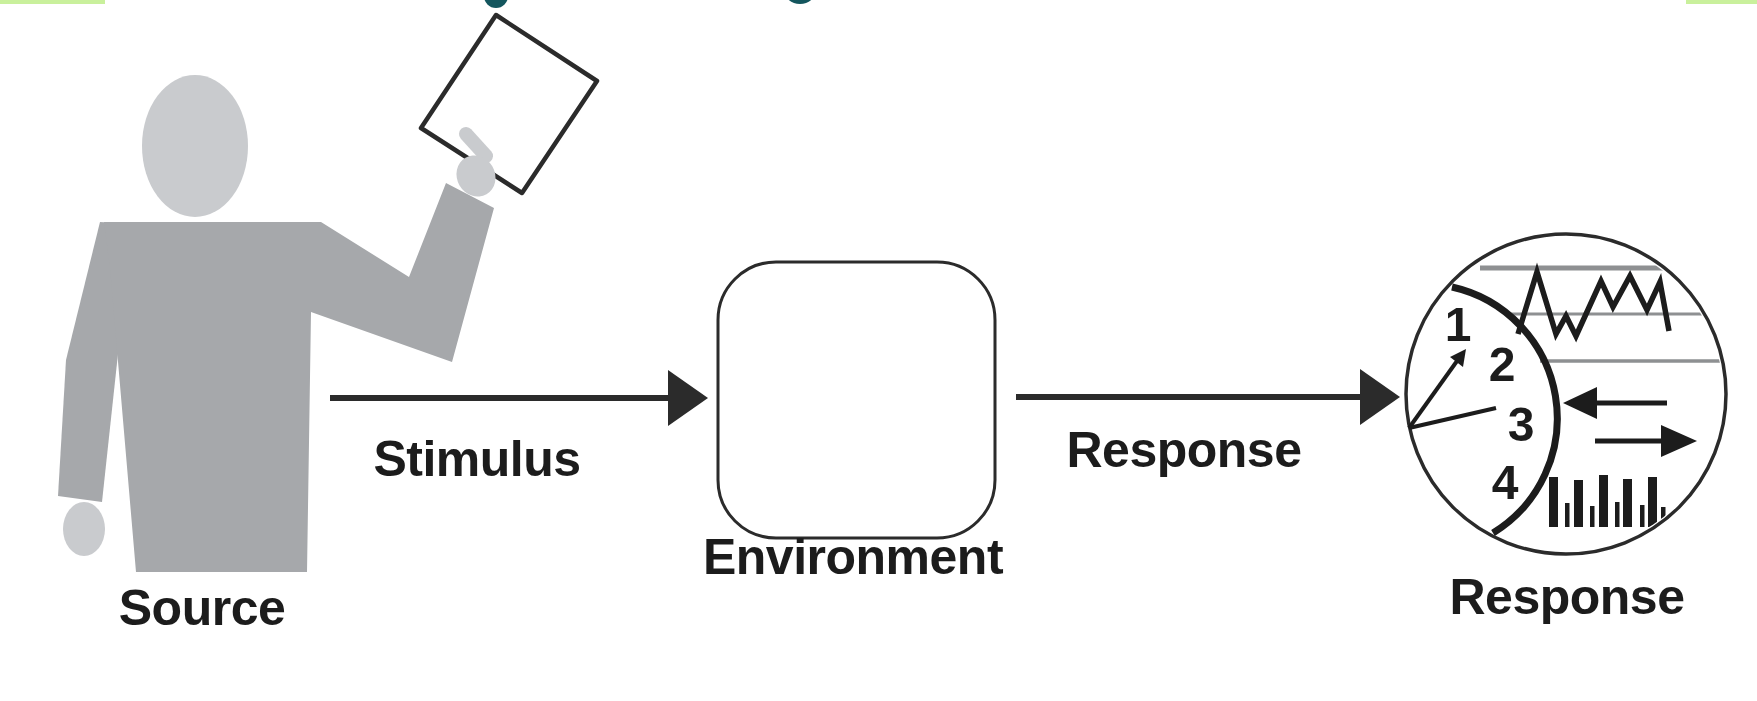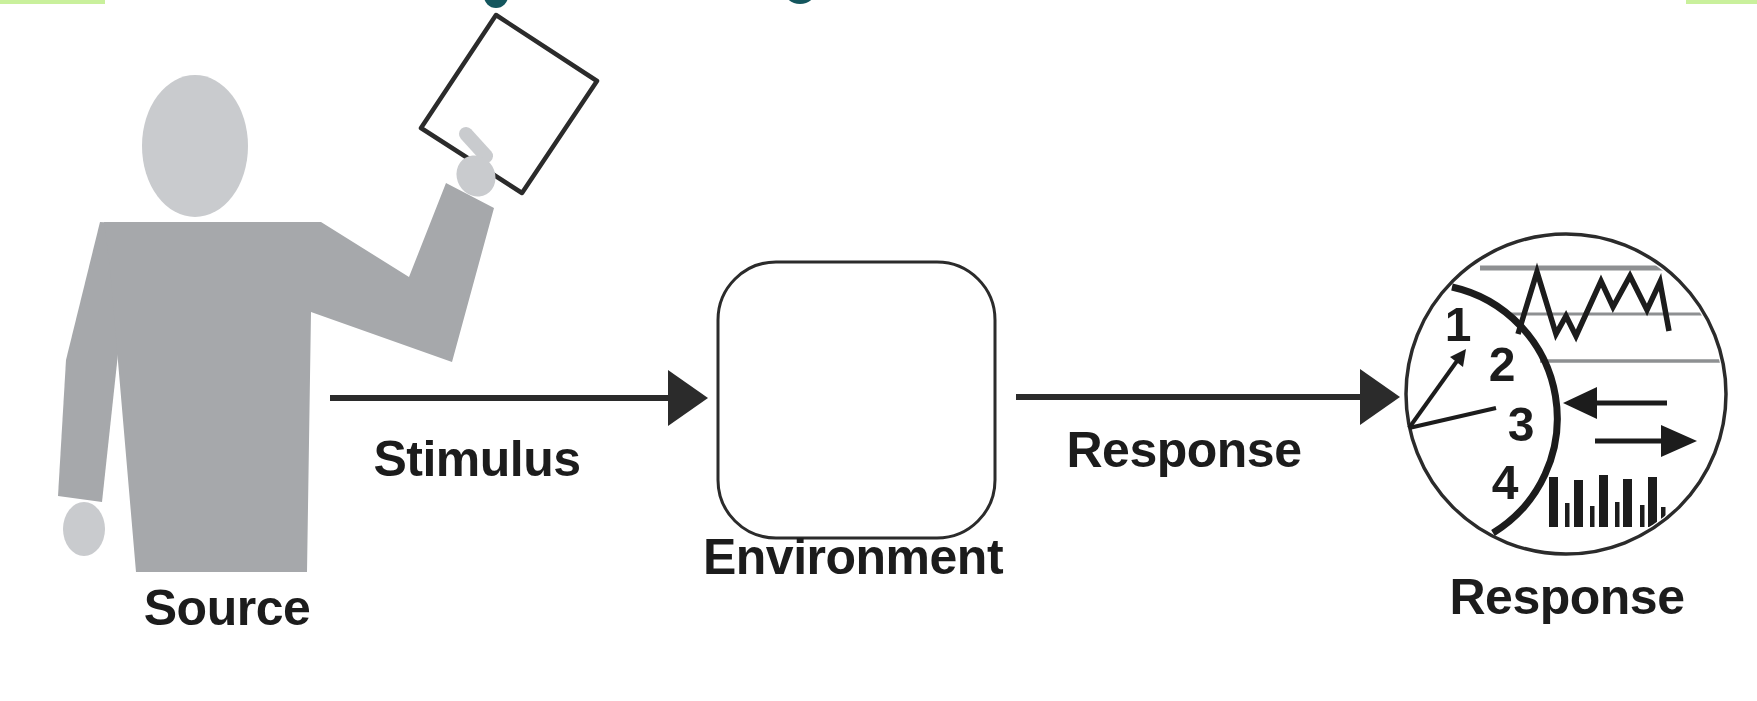--- a/index.html
+++ b/index.html
@@ -112,21 +112,21 @@
 
       <g>
         <line x1="1592" y1="403" x2="1667" y2="403" stroke="#1c1c1c" stroke-width="5"></line>
         <polygon points="1563,403 1597,387 1597,419" fill="#1c1c1c"></polygon>
         <line x1="1595" y1="441" x2="1661" y2="441" stroke="#1c1c1c" stroke-width="5"></line>
         <polygon points="1697,441 1661,425 1661,457" fill="#1c1c1c"></polygon>
       </g>
     </g>
   </svg>
 
-  <div class="lbl" style="left:202px; top:584px;margin-left:25px;">
+  <div class="lbl" style="left:202px; top:584px;">
     <div>Source</div>
   </div>
 
   <div class="lbl" style="left:477px; top:435px;">Stimulus</div>
 
 
   <div class="lbl" style="left:853px; top:533px;">Environment</div>
 
   <div class="lbl" style="left:1184px; top:426px;">Response</div>
 

